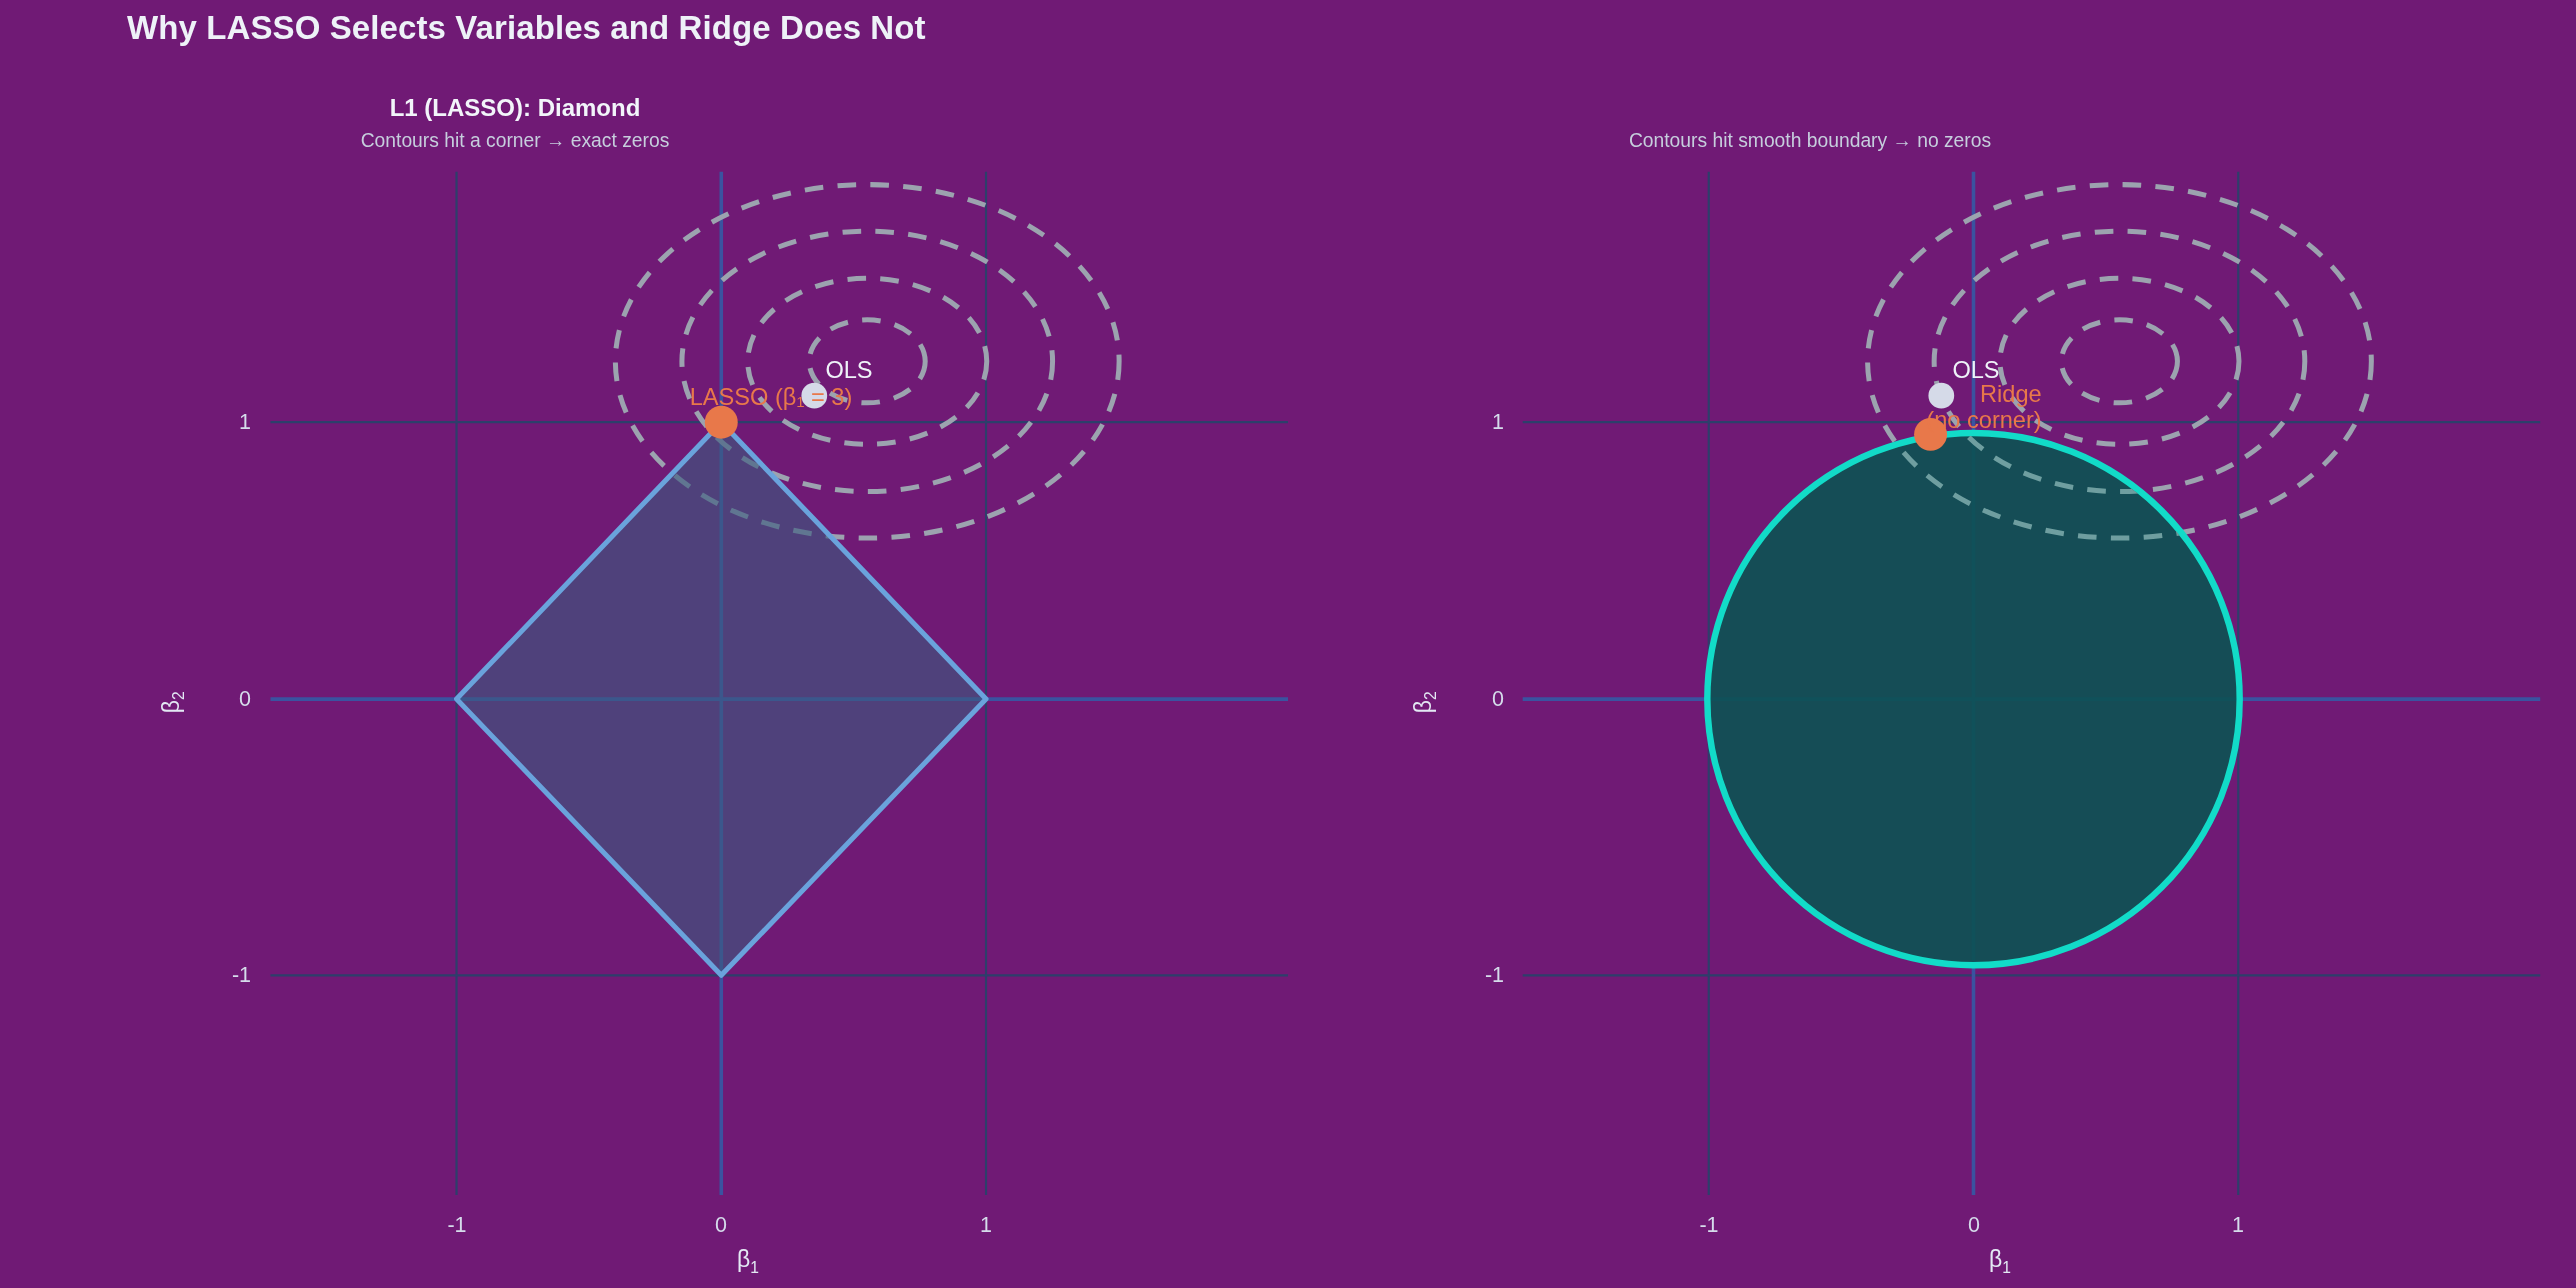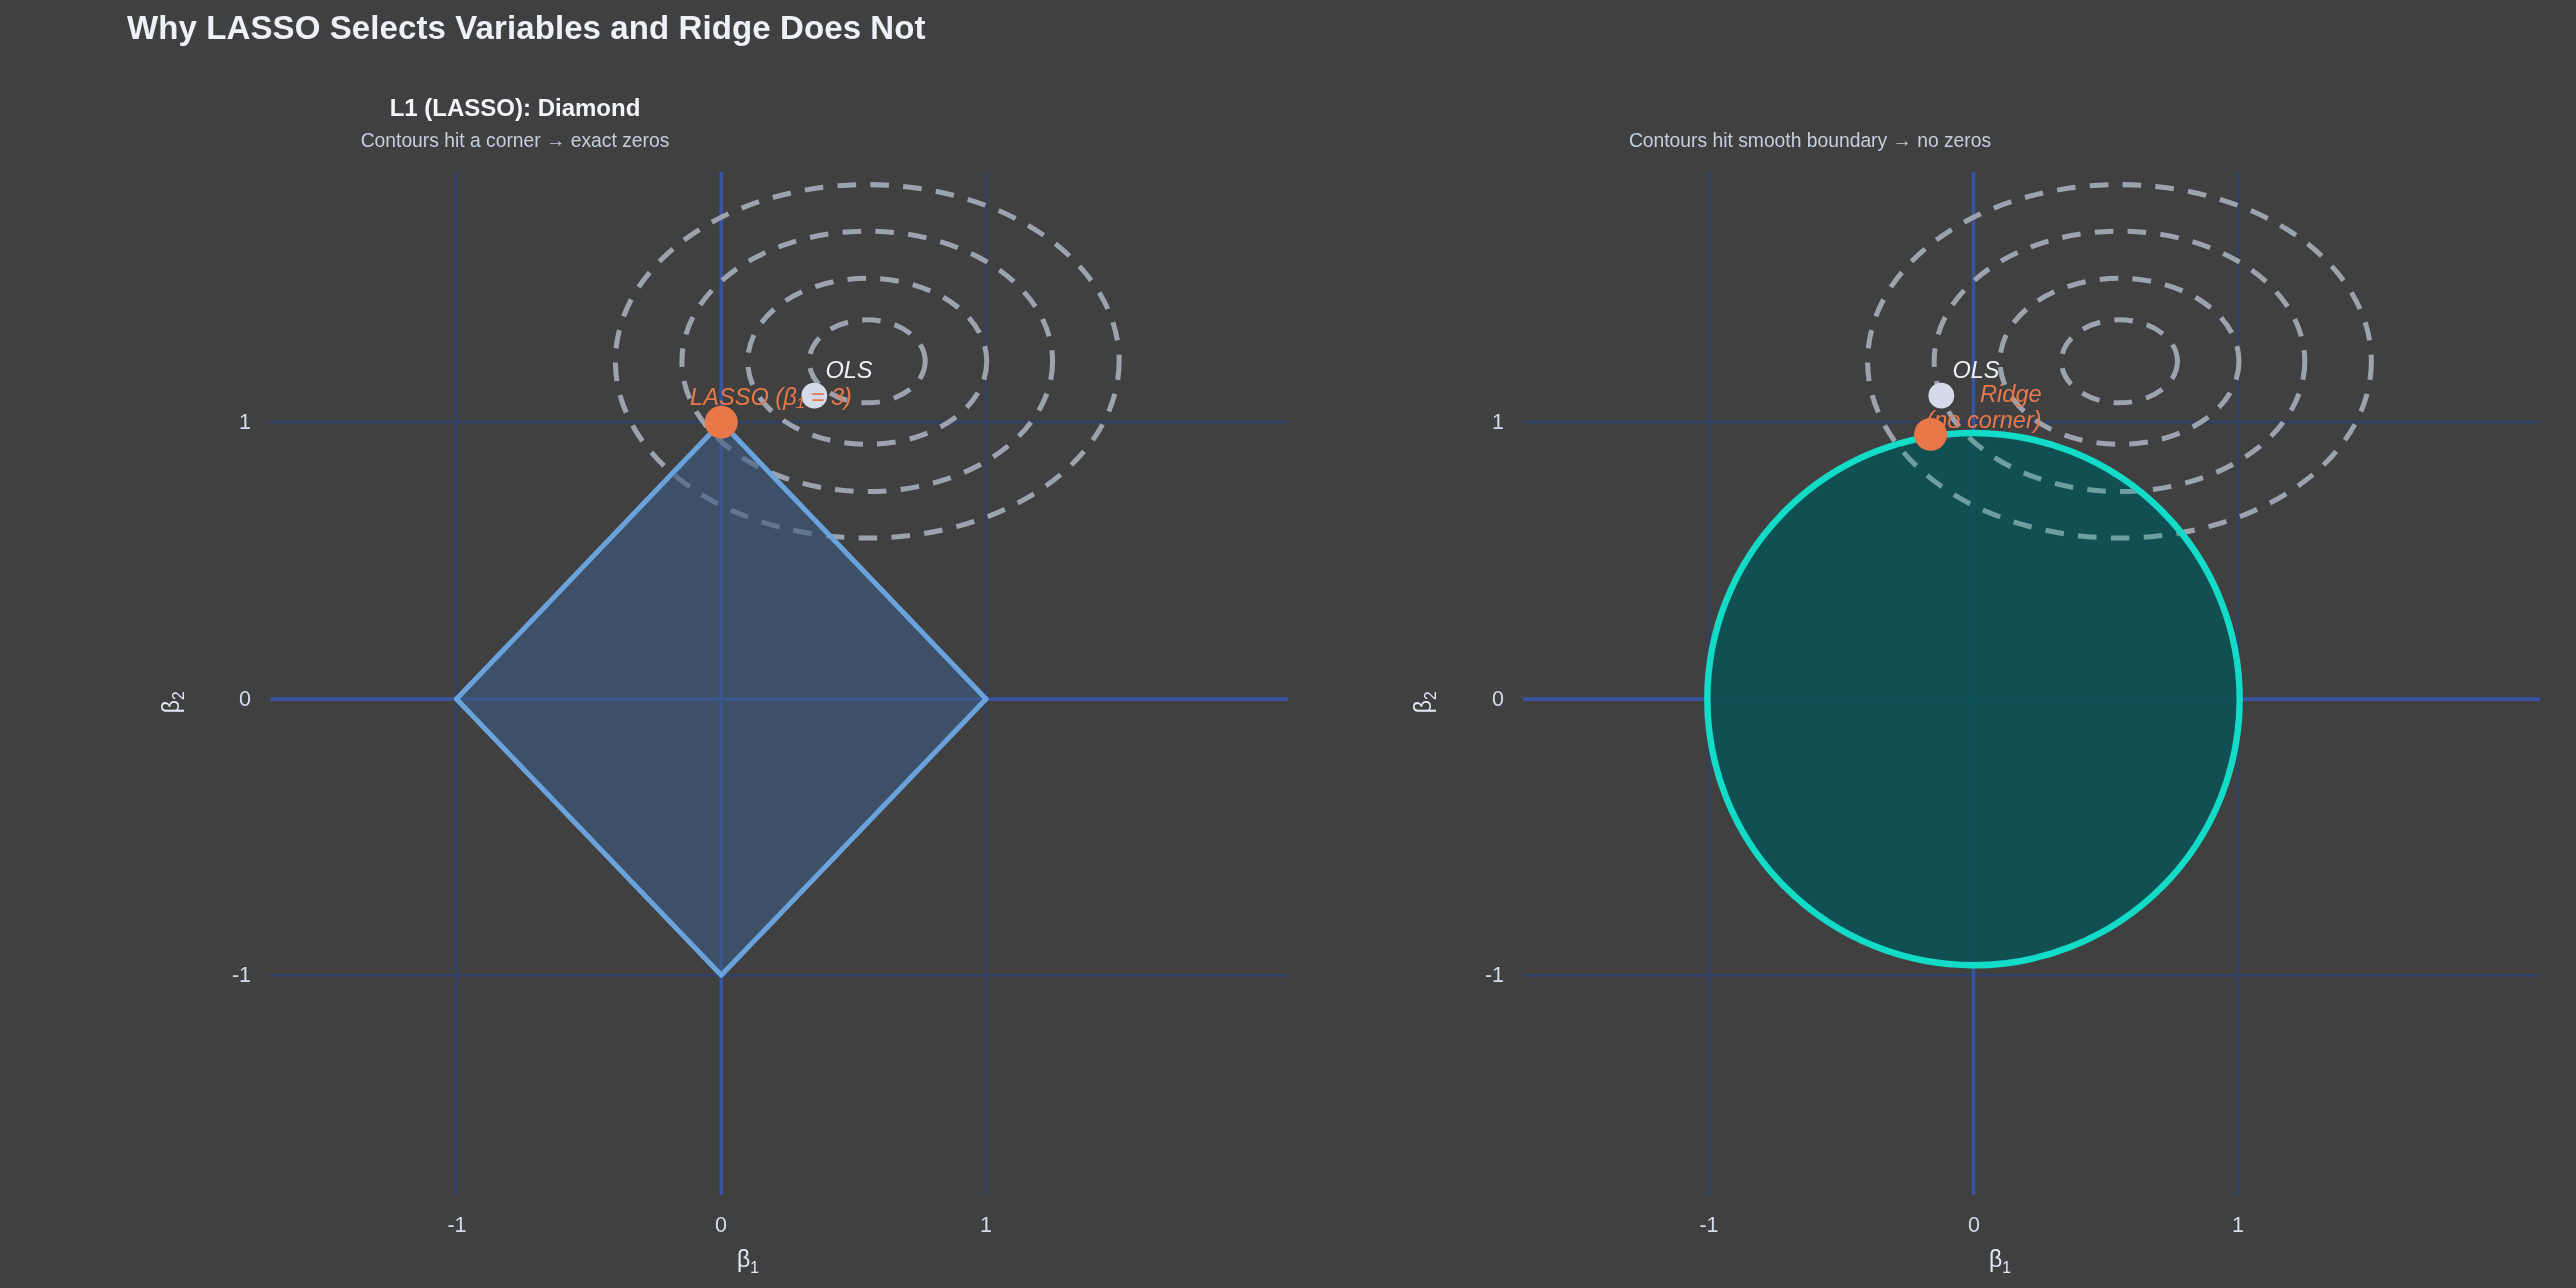--- a/index.html
+++ b/index.html
@@ -11,21 +11,21 @@
     width: 2576px;
     height: 1288px;
     overflow: hidden;
     font-family: "Liberation Sans", sans-serif;
     color: #e8edf5;
   }
   #figure {
     position: relative;
     width: 2576px;
     height: 1288px;
-    background: #404040;
+    background: #701a75;
   }
   .fig-title {
     position: absolute;
     left: 127px;
     top: 8.6px;
     font-size: 33px;
     font-weight: bold;
     color: #eef2f8;
     letter-spacing: 0.1px;
     white-space: nowrap;
@@ -90,21 +90,20 @@
     transform: rotate(-90deg);
     transform-origin: 50% 50%;
   }
 
   .pt-label {
     position: absolute;
     font-size: 23.6px;
     white-space: nowrap;
     transform: translateX(-50%);
     pointer-events: none;
-    font-style: italic;
   }
   .pt-label-ols { color: #eef2f8; }
   .pt-label-sol { color: #e8784a; }
   .pt-label-sol.two-line { line-height: 1.12; text-align: right; }
   sub { font-size: 0.68em; }
 </style>
 </head>
 <body>
 
 <div id="figure">

